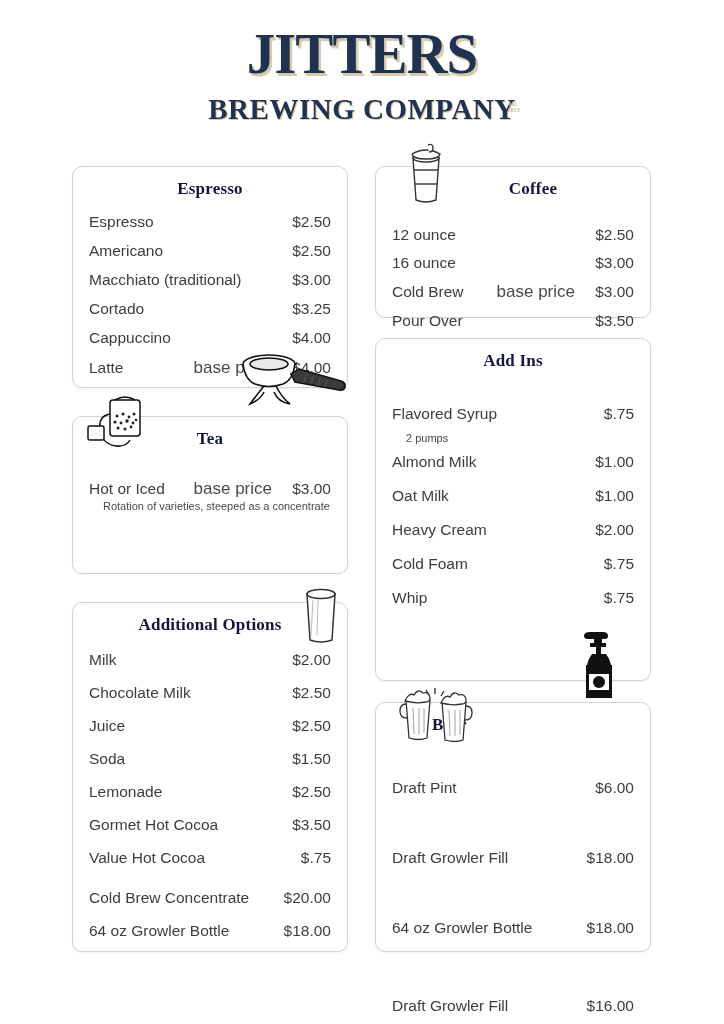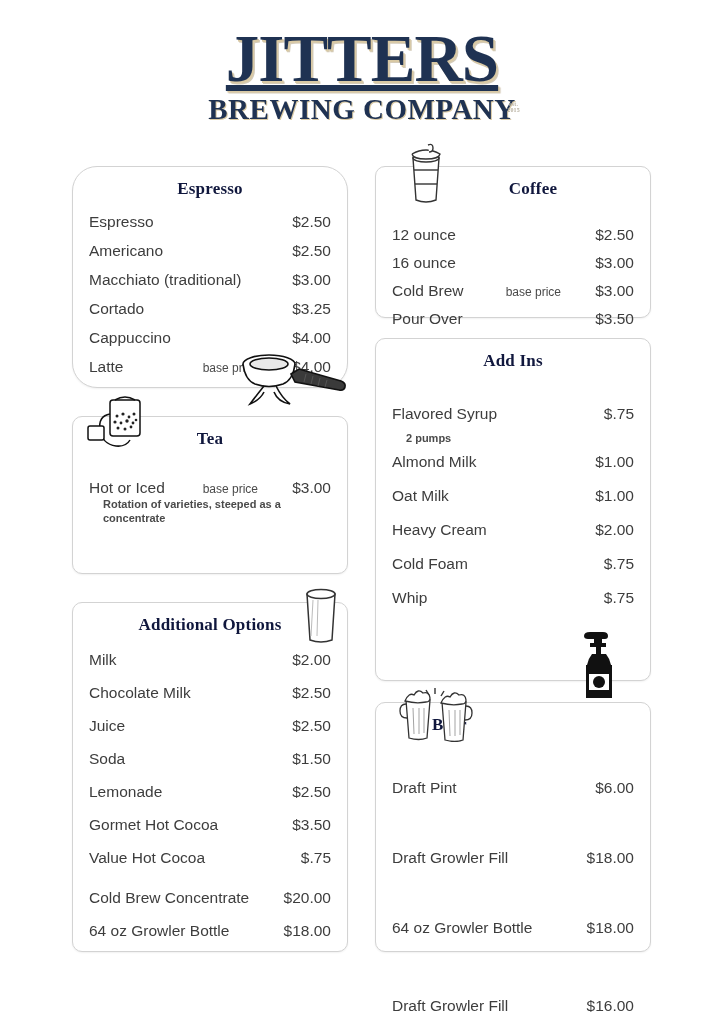--- a/index.html
+++ b/index.html
@@ -31,27 +31,26 @@
     position: relative;
     width: 350px;
     height: 112px;
   }
   .logo-main {
     position: absolute;
     left: 0; top: 0;
     width: 350px;
     font-family: "Liberation Serif", serif;
     font-weight: bold;
-    font-size: 67px;
+    font-size: 57px;
     letter-spacing: -1px;
     line-height: 1;
     color: #1f3252;
     text-align: center;
     text-shadow: 1.5px 1.5px 0 #d9c9a4, 2.5px 2.5px 0 rgba(160,140,100,.45);
-    text-decoration: underline;
   }
   .logo-sub {
     position: absolute;
     left: 0; top: 68px;
     width: 350px;
     font-family: "Liberation Serif", serif;
     font-weight: bold;
     font-size: 29px;
     letter-spacing: 0.5px;
     color: #1f3252;
@@ -93,39 +92,38 @@
     display: flex;
     align-items: baseline;
     font-size: 15.5px;
     color: #3d3d3d;
     white-space: nowrap;
   }
   .row .nm { flex: 0 0 auto; }
   .row .spacer { flex: 1 1 auto; min-width: 6px; }
   .row .base {
     flex: 0 0 auto;
-    font-size: 12px;
+    font-size: 17px;
     color: #4a4a4a;
-    margin-right: 21px;
+    margin-right: 7px;
   }
   .row .pr {
     flex: 0 0 auto;
     text-align: right;
     color: #3d3d3d;
   }
   .sub {
     font-size: 11px;
     color: #4a4a4a;
     margin-left: 14px;
     line-height: 1.28;
-    font-weight: bold;
   }
 
   
-  #card-espresso { left: 72px; top: 166px; width: 276px; height: 222px; border-radius: 25px; }
+  #card-espresso { left: 72px; top: 166px; width: 276px; height: 222px; }
   #card-espresso .row { padding: 5.5px 0; }
   #card-espresso .pr { width: 52px; }
 
   #card-tea { left: 72px; top: 416px; width: 276px; height: 158px; }
   #card-tea .card-title { margin-bottom: 30px; }
   #card-tea .pr { width: 52px; }
 
   #card-addopts { left: 72px; top: 602px; width: 276px; height: 350px; }
   #card-addopts .row { padding: 7.5px 0; align-items: center; }
   #card-addopts .pr { width: 62px; }

